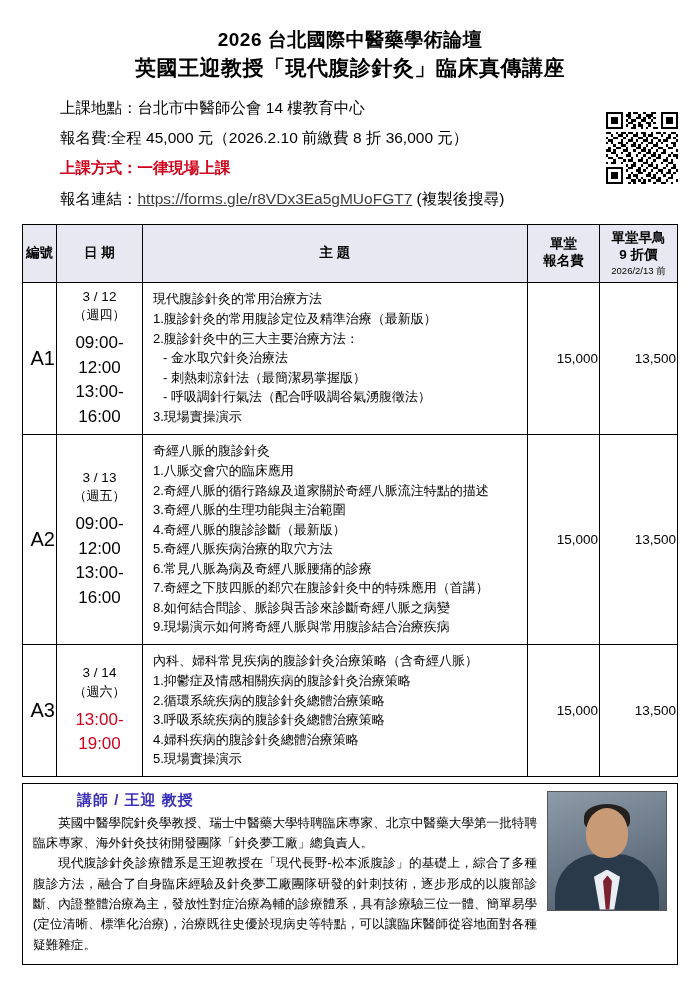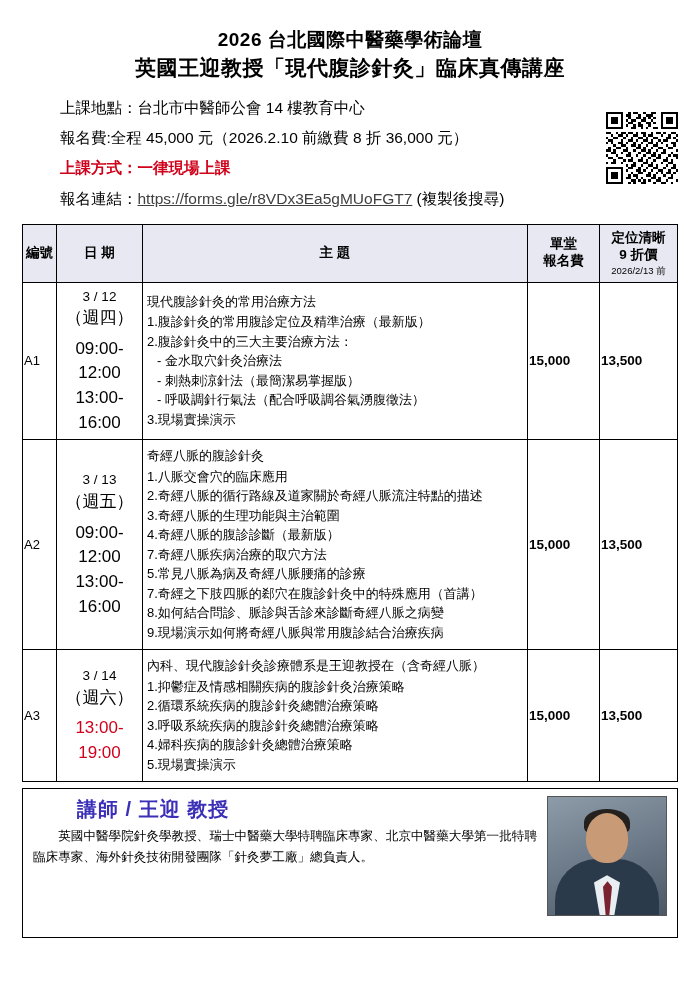--- a/index.html
+++ b/index.html
@@ -91,68 +91,67 @@
   .col-early { width: 78px; }
 
   .small-note {
     font-size: 9.5px;
     font-weight: normal;
     display: block;
     margin-top: 1px;
   }
 
   td.cell-no {
-    text-align: left;
-    font-size: 13px;
+    text-align: right;
+    font-size: 20px;
   }
   td.cell-date {
     text-align: center;
     font-size: 12.5px;
     line-height: 1.45;
     padding: 4px 0;
   }
   td.cell-date .d-main { font-size: 13.5px; }
-  td.cell-date .d-week { font-size: 17px; }
+  td.cell-date .d-week { font-size: 13px; }
   td.cell-date .d-time { font-size: 17px; }
   td.cell-date .d-time.red { color: #d0021b; }
   td.cell-topic {
     font-size: 13px;
     line-height: 1.5;
-    padding: 6px 6px 7px 4px;
+    padding: 6px 6px 7px 10px;
     vertical-align: top;
     border-radius: 9px;
   }
   td.cell-topic .topic-head {
     font-weight: normal;
     margin-bottom: 1px;
   }
   td.cell-topic .t-line {
     margin: 0;
   }
   td.cell-topic .t-indent {
     padding-left: 10px;
   }
   td.cell-fee, td.cell-early {
-    text-align: left;
+    text-align: right;
     font-size: 13.5px;
-    font-weight: bold;
   }
 
   .teacher-box {
     border: 1px solid #000;
     margin-top: 6px;
     padding: 7px 10px 9px 10px;
     position: relative;
     min-height: 150px;
     box-sizing: border-box;
   }
   .teacher-title {
     color: #3b2fb8;
     font-weight: bold;
-    font-size: 20px;
+    font-size: 15px;
     letter-spacing: 1px;
     margin-bottom: 3px;
     padding-left: 44px;
   }
   .teacher-body {
     font-size: 12.6px;
     line-height: 1.62;
     text-align: justify;
   }
   .teacher-body p { margin: 0; text-indent: 2em; }
@@ -453,21 +452,21 @@
     <thead>
       <tr>
         <th>編號</th>
         <th>日 期</th>
         <th>主 題</th>
         <th>
           <span>單堂</span><br>
           <span>報名費</span>
         </th>
         <th>
-          <span>定位清晰</span><br>
+          <span>單堂早鳥</span><br>
           <span>9 折價</span>
           <span class="small-note">2026/2/13 前</span>
         </th>
       </tr>
     </thead>
     <tbody id="schedule-rows">
     <tr>
           <td class="cell-no">A1</td>
           <td class="cell-date">
             <div class="d-main">3 / 12</div>
@@ -496,39 +495,39 @@
             <div style="height: 6px;"></div>
             <div class="d-time">09:00-12:00</div>
             <div class="d-time">13:00-16:00</div>
           </td>
           <td class="cell-topic">
             <div class="topic-head">奇經八脈的腹診針灸</div>
             <div class="t-line">1.八脈交會穴的臨床應用</div>
             <div class="t-line">2.奇經八脈的循行路線及道家關於奇經八脈流注特點的描述</div>
             <div class="t-line">3.奇經八脈的生理功能與主治範圍</div>
             <div class="t-line">4.奇經八脈的腹診診斷（最新版）</div>
-            <div class="t-line">7.奇經八脈疾病治療的取穴方法</div>
-            <div class="t-line">5.常見八脈為病及奇經八脈腰痛的診療</div>
+            <div class="t-line">5.奇經八脈疾病治療的取穴方法</div>
+            <div class="t-line">6.常見八脈為病及奇經八脈腰痛的診療</div>
             <div class="t-line">7.奇經之下肢四脈的郄穴在腹診針灸中的特殊應用（首講）</div>
             <div class="t-line">8.如何結合問診、脈診與舌診來診斷奇經八脈之病變</div>
             <div class="t-line">9.現場演示如何將奇經八脈與常用腹診結合治療疾病</div>
           </td>
           <td class="cell-fee">15,000</td>
           <td class="cell-early">13,500</td>
         </tr>
         <tr>
           <td class="cell-no">A3</td>
           <td class="cell-date">
             <div class="d-main">3 / 14</div>
             <div class="d-week">（週六）</div>
             <div style="height: 6px;"></div>
             <div class="d-time red">13:00-19:00</div>
           </td>
           <td class="cell-topic">
-            <div class="topic-head">內科、現代腹診針灸診療體系是王迎教授在（含奇經八脈）</div>
+            <div class="topic-head">內科、婦科常見疾病的腹診針灸治療策略（含奇經八脈）</div>
             <div class="t-line">1.抑鬱症及情感相關疾病的腹診針灸治療策略</div>
             <div class="t-line">2.循環系統疾病的腹診針灸總體治療策略</div>
             <div class="t-line">3.呼吸系統疾病的腹診針灸總體治療策略</div>
             <div class="t-line">4.婦科疾病的腹診針灸總體治療策略</div>
             <div class="t-line">5.現場實操演示</div>
           </td>
           <td class="cell-fee">15,000</td>
           <td class="cell-early">13,500</td>
         </tr>
       </tbody>
@@ -538,16 +537,17 @@
     <div class="photo">
       <div class="body"></div>
       <div class="shirt"></div>
       <div class="tie"></div>
       <div class="hair"></div>
       <div class="head"></div>
     </div>
     <div class="teacher-title">講師 / 王迎 教授</div>
     <div class="teacher-body" id="teacher-bio">
         <p>英國中醫學院針灸學教授、瑞士中醫藥大學特聘臨床專家、北京中醫藥大學第一批特聘臨床專家、海外針灸技術開發團隊「針灸夢工廠」總負責人。</p>
+        <p>現代腹診針灸診療體系是王迎教授在「現代長野-松本派腹診」的基礎上，綜合了多種腹診方法，融合了自身臨床經驗及針灸夢工廠團隊研發的針刺技術，逐步形成的以腹部診斷、內證整體治療為主，發放性對症治療為輔的診療體系，具有診療驗三位一體、簡單易學(定位清晰、標準化治療)，治療既往史優於現病史等特點，可以讓臨床醫師從容地面對各種疑難雜症。</p>
       </div>
   </div>
 
 </div>
 
 </body></html>

